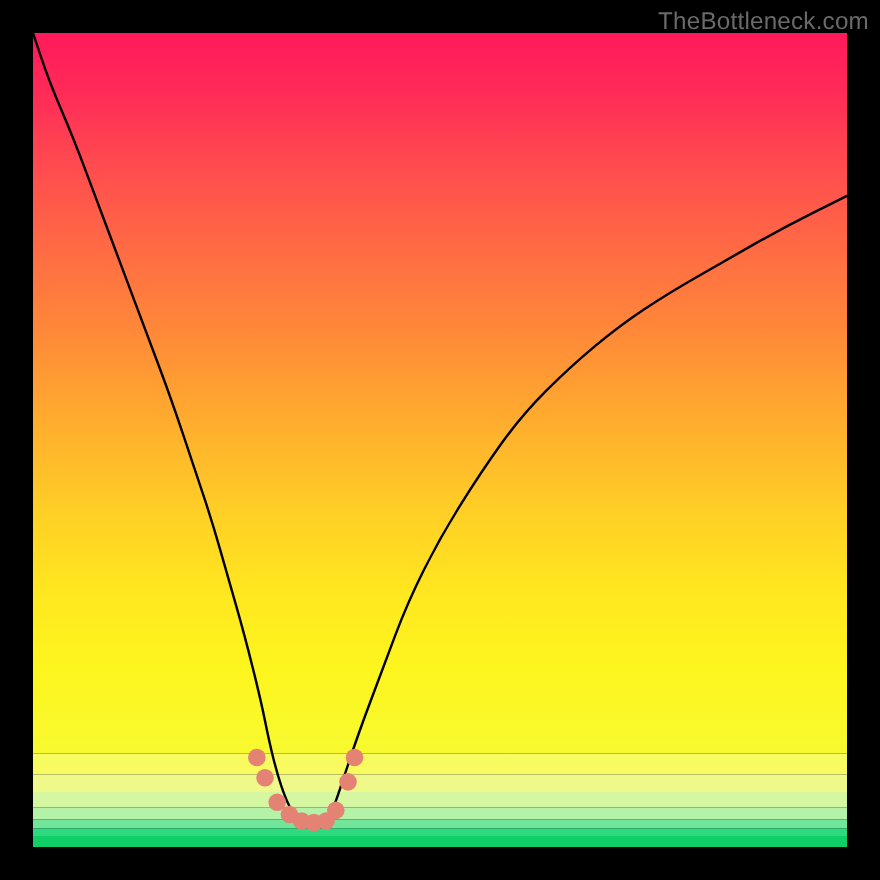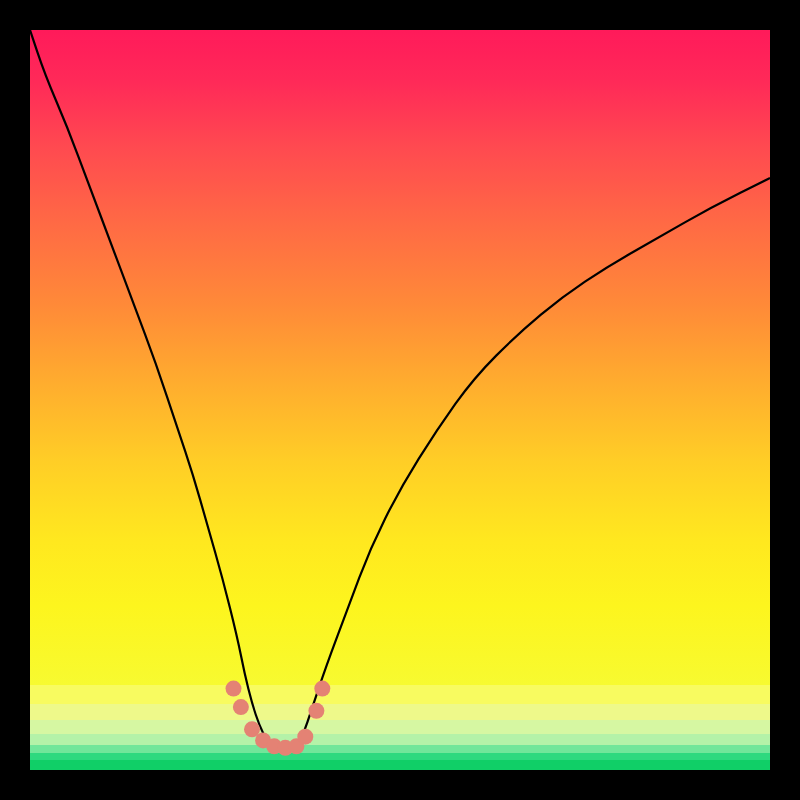--- a/index.html
+++ b/index.html
@@ -62,20 +62,21 @@
   .band {
     position: absolute;
     left: 0;
     right: 0;
   }
 </style>
 </head>
 <body>
 
 <div class="frame">
+  <div class="watermark">TheBottleneck.com</div>
 
   <div class="plot-area">
     <div class="gradient-main"></div>
     <div id="bands-container">
         <div class="band" style="background: rgb(248, 251, 96); top: 654.9px; height: 19.24px;"></div>
         <div class="band" style="background: rgb(238, 249, 138); top: 674.14px; height: 15.54px;"></div>
         <div class="band" style="background: rgb(214, 247, 162); top: 689.68px; height: 14.06px;"></div>
         <div class="band" style="background: rgb(180, 242, 168); top: 703.74px; height: 11.1px;"></div>
         <div class="band" style="background: rgb(113, 230, 154); top: 714.84px; height: 8.14px;"></div>
         <div class="band" style="background: rgb(46, 217, 127); top: 722.98px; height: 6.66px;"></div>

